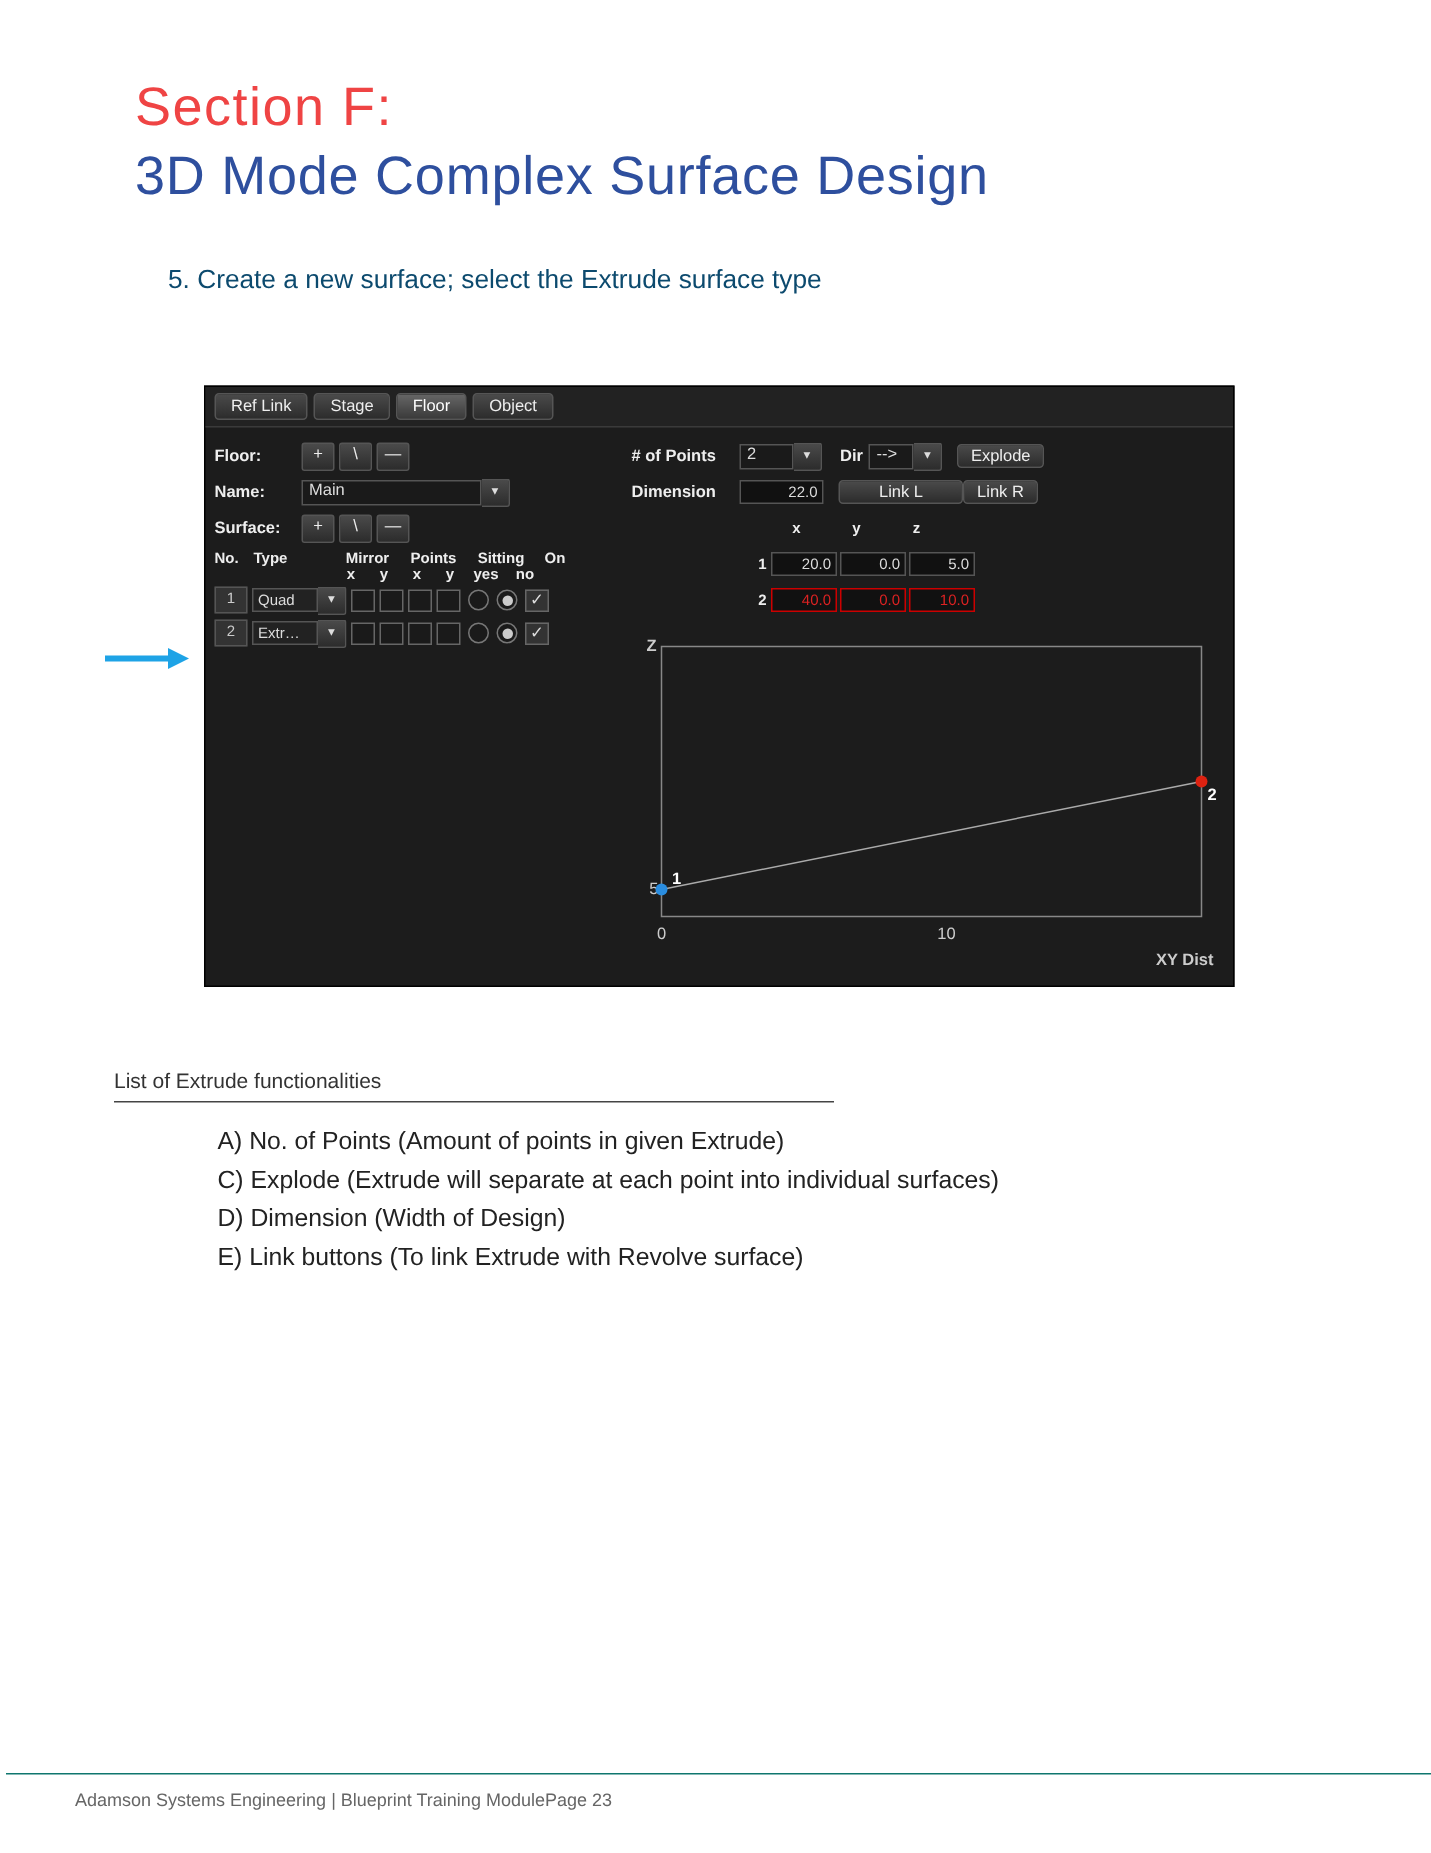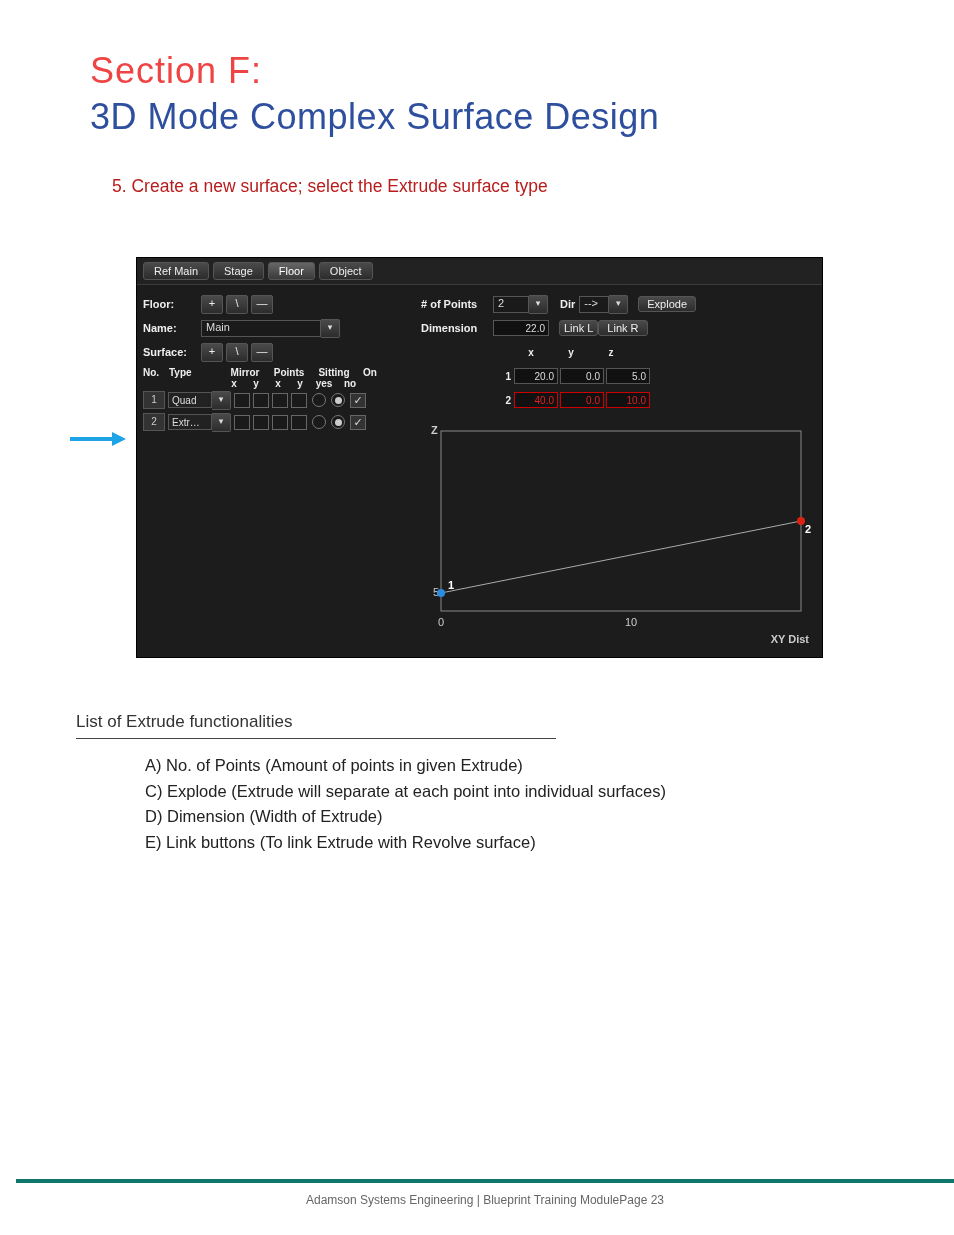--- a/index.html
+++ b/index.html
@@ -1,19 +1,19 @@
 <!DOCTYPE html>
 <html><head>
 <meta charset="utf-8">
 <style>
   html,body{margin:0;padding:0;background:#fff;font-family:"Helvetica Neue",Arial,sans-serif;color:#333;}
   .page{width:954px;height:1235px;position:relative;box-sizing:border-box;padding:50px 60px 0 90px;}
   .sec-label{font-size:36px;font-weight:300;color:#ef4444;letter-spacing:1px;}
   .sec-title{font-size:36px;font-weight:300;color:#2e4f9e;margin-top:4px;letter-spacing:0.5px;}
-  .instr{margin:38px 0 0 22px;font-size:17.5px;color:#b91c1c;font-weight:400;}
+  .instr{margin:38px 0 0 22px;font-size:17.5px;color:#0c4a6e;font-weight:400;}
   .shot-wrap{position:relative;margin:60px 0 0 46px;}
   .arrow{position:absolute;left:-68px;top:172px;width:58px;height:20px;}
   .arrow svg{display:block;}
 
   .app{width:685px;background:#1c1c1c;color:#ddd;font-family:Arial,sans-serif;font-size:11px;border:1px solid #000;}
   .toolbar{display:flex;gap:4px;padding:4px 6px;border-bottom:1px solid #3a3a3a;background:#222;}
   .tbtn{background:linear-gradient(#4a4a4a,#2c2c2c);border:1px solid #555;border-radius:3px;padding:2px 10px;color:#eee;font-size:11px;cursor:pointer;}
   .tbtn.active{background:linear-gradient(#666,#3a3a3a);color:#fff;}
 
   .panels{display:flex;align-items:flex-start;}
@@ -49,45 +49,45 @@
   .rrow{display:flex;align-items:center;height:22px;margin-bottom:2px;}
   .rlab{width:72px;color:#eee;font-weight:bold;}
   .numfld{width:44px;height:16px;background:#111;border:1px solid #555;color:#ddd;text-align:right;padding-right:3px;font-size:10px;box-sizing:border-box;line-height:15px;}
   .numfld.red{border-color:#c00;color:#d22;}
   .hlab{width:40px;text-align:center;color:#eee;font-weight:bold;font-size:10px;}
   .rn{width:18px;text-align:right;color:#eee;font-weight:bold;font-size:10px;padding-right:3px;}
 
   .graph{margin-top:10px;position:relative;}
   .graph svg{display:block;}
 
-  .sub-title{margin:54px 0 4px -14px;font-size:17px;color:#333;font-weight:300;}
+  .sub-title{margin:54px 0 4px -14px;font-size:14px;color:#333;font-weight:300;}
   .rule{width:480px;height:1px;background:#444;margin:6px 0 14px -14px;}
   .flist{margin-left:55px;font-size:16.5px;line-height:1.55;color:#222;}
 
-  .footer{position:absolute;left:16px;right:0;bottom:28px;padding:10px 46px 0 46px;border-top:4px solid #0f766e;display:flex;justify-content:center;font-size:12px;color:#666;}
+  .footer{position:absolute;left:4px;right:0;bottom:28px;padding:10px 46px 0 46px;border-top:1px solid #0f766e;display:flex;justify-content:flex-start;font-size:12px;color:#666;}
 </style>
 </head>
 <body>
 
 <div class="page">
   <div class="sec-label">Section F:</div>
   <div class="sec-title">3D Mode Complex Surface Design</div>
   <div class="instr">5. Create a new surface; select the Extrude surface type</div>
 
   <div class="shot-wrap">
     <div class="arrow">
       <svg width="58" height="20" viewBox="0 0 58 20">
         <line x1="2" y1="10" x2="44" y2="10" stroke="#1ea3e6" stroke-width="4"></line>
         <polygon points="44,3 58,10 44,17" fill="#1ea3e6"></polygon>
       </svg>
     </div>
 
     <div class="app">
       <div class="toolbar">
-        <div class="tbtn">Ref Main</div>
+        <div class="tbtn">Ref Link</div>
         <div class="tbtn">Stage</div>
         <div class="tbtn active">Floor</div>
         <div class="tbtn">Object</div>
       </div>
 
       <div class="panels">
         <div class="left">
           <div class="row">
             <div class="lbl">Floor:</div>
             <div class="sqbtn">+</div>
@@ -162,21 +162,21 @@
             <div style="color:#eee;font-weight:bold;">Dir</div>
             <div class="txtin" style="width:30px;margin-left:4px;">--&gt;</div>
             <div class="dd">▾</div>
             <div style="width:10px;"></div>
             <div class="tbtn" style="padding:1px 8px;">Explode</div>
           </div>
           <div class="rrow">
             <div class="rlab">Dimension</div>
             <div class="numfld" style="width:56px;">22.0</div>
             <div style="width:10px;"></div>
-            <div class="tbtn" style="padding:1px 4px;">Link L</div>
+            <div class="tbtn" style="padding:1px 26px;">Link L</div>
             <div class="tbtn" style="padding:1px 8px;">Link R</div>
           </div>
           <div class="rrow">
             <div style="width:90px;"></div>
             <div class="hlab">x</div>
             <div class="hlab">y</div>
             <div class="hlab">z</div>
           </div>
           <div id="prows">
               <div class="rrow">
@@ -213,21 +213,21 @@
         </div>
       </div>
     </div>
   </div>
 
   <div class="sub-title">List of Extrude functionalities</div>
   <div class="rule"></div>
   <div class="flist" id="flist">
       <div>A) No. of Points (Amount of points in given Extrude)</div>
       <div>C) Explode (Extrude will separate at each point into individual surfaces)</div>
-      <div>D) Dimension (Width of Extrude)</div>
+      <div>D) Dimension (Width of Design)</div>
       <div>E) Link buttons (To link Extrude with Revolve surface)</div>
     </div>
 
   <div class="footer">
     <div>Adamson Systems Engineering  |  Blueprint Training Module</div>
     <div>Page 23</div>
   </div>
 </div>
 
 </body></html>

